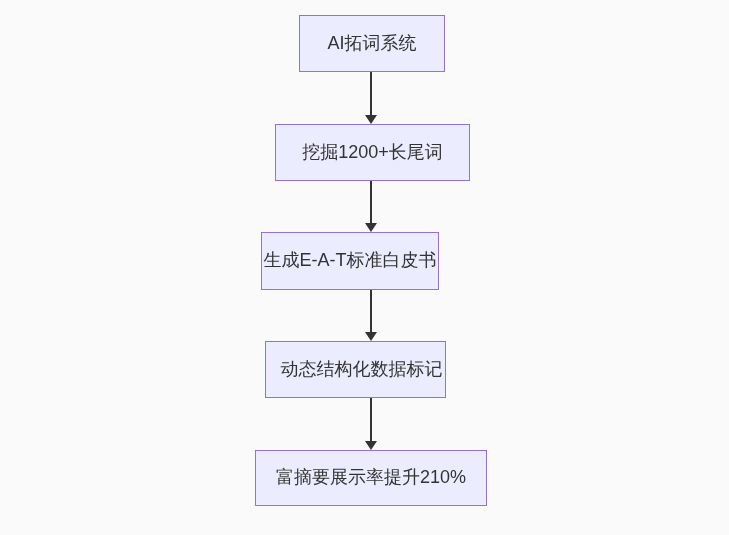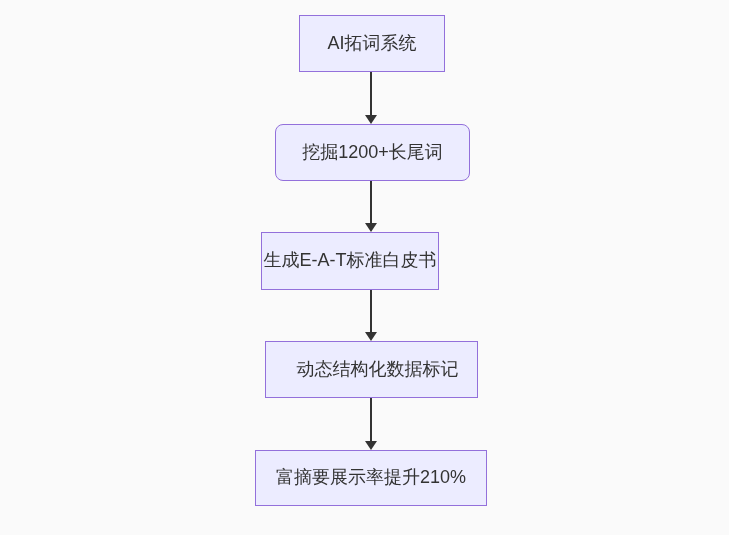--- a/index.html
+++ b/index.html
@@ -21,23 +21,23 @@
     align-items: center;
     justify-content: center;
     background: #ECECFF;
     border: 1px solid #9370DB;
     color: #333333;
     font-size: 18px;
     line-height: 1.2;
     text-align: center;
   }
   .node-0 { left: 299px; top: 15px;  width: 146px; height: 57px; }
-  .node-1 { left: 275px; top: 124px; width: 195px; height: 57px; border-radius: 8px; }
+  .node-1 { left: 275px; top: 124px; width: 195px; height: 57px; }
   .node-2 { left: 261px; top: 232px; width: 178px; height: 58px; }
-  .node-3 { left: 265px; top: 341px; width: 213px; height: 57px; padding-left: 12px; }
+  .node-3 { left: 265px; top: 341px; width: 181px; height: 57px; padding-left: 12px; }
   .node-4 { left: 255px; top: 450px; width: 232px; height: 56px; justify-content: center; }
   .arrow {
     position: absolute;
     left: 365px;
     width: 12px;
     display: flex;
     flex-direction: column;
     align-items: center;
   }
   .arrow-0 { top: 72px;  height: 52px; }

